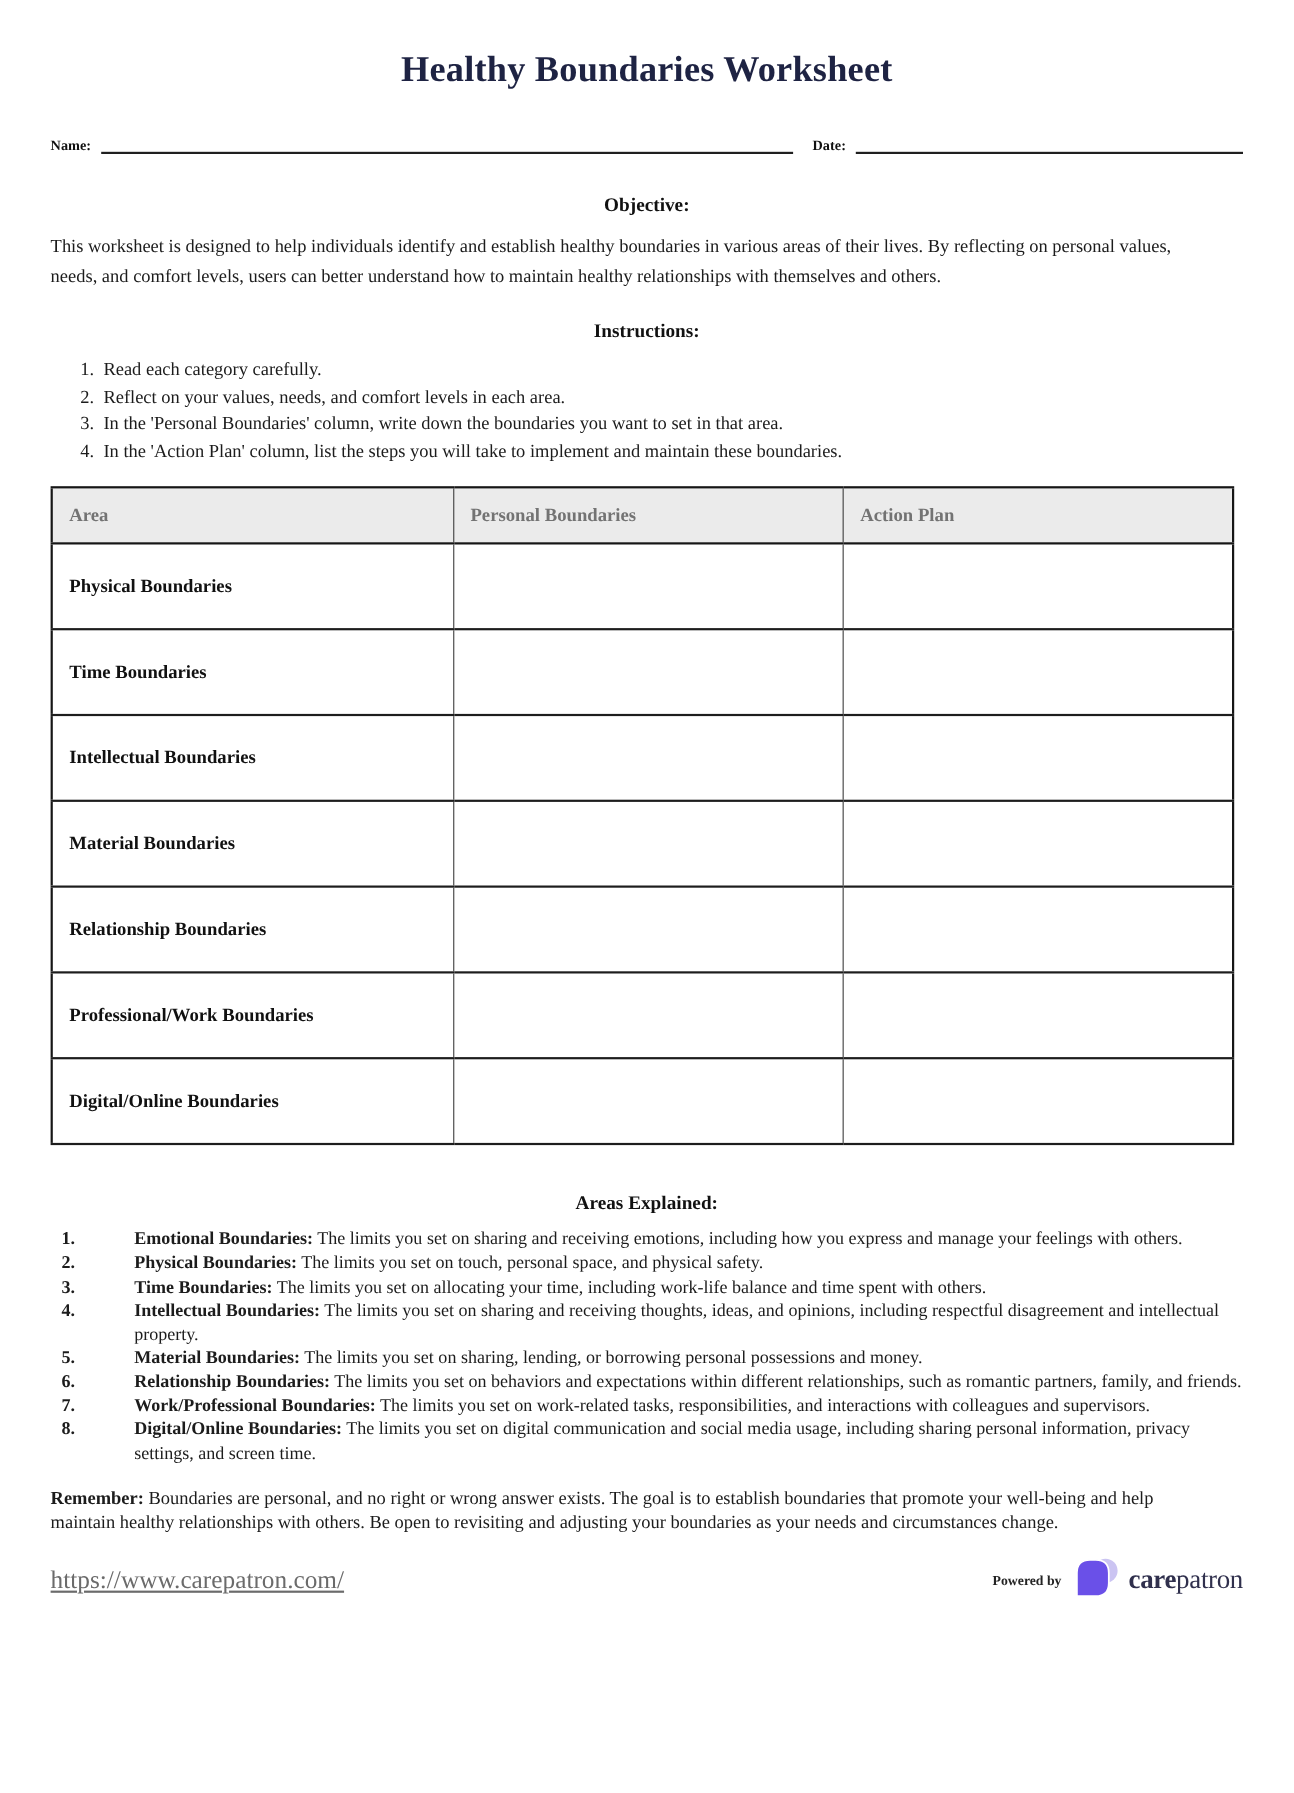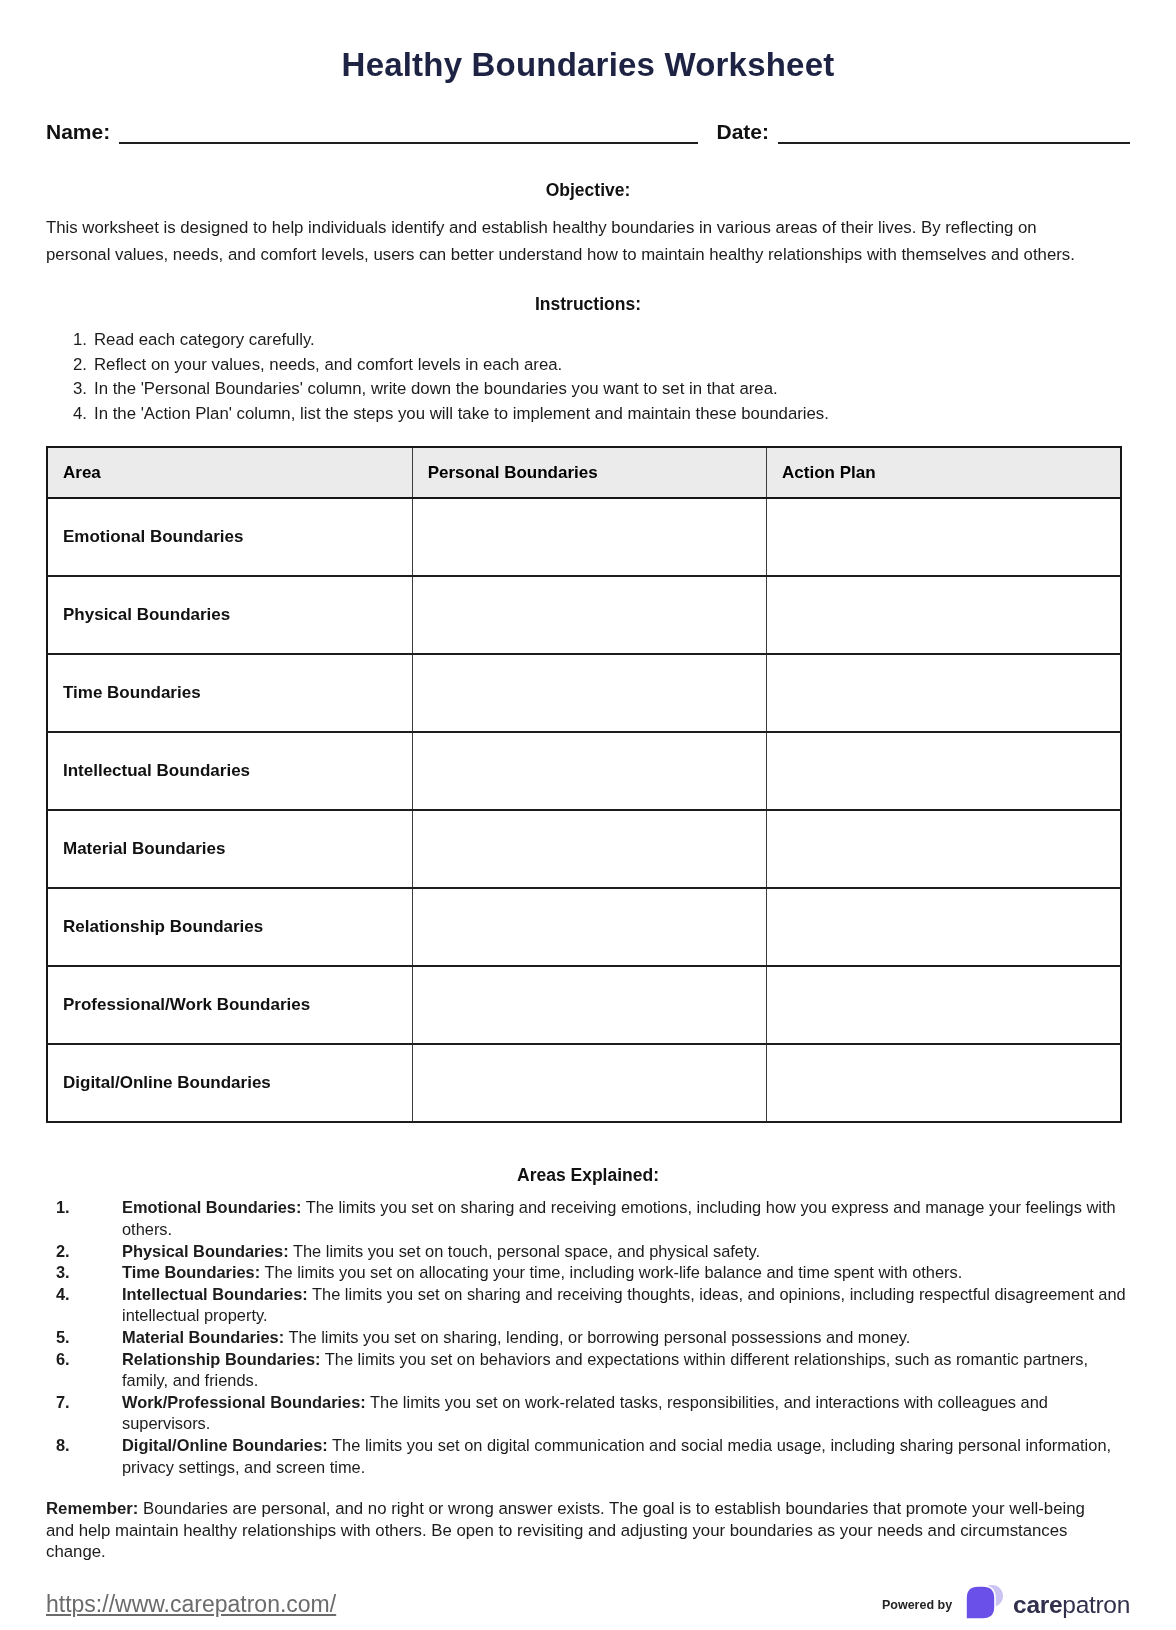--- a/index.html
+++ b/index.html
@@ -1,38 +1,38 @@
 <!DOCTYPE html>
 <html><head>
 <meta charset="utf-8">
 <style>
   * { box-sizing: border-box; }
   html, body { margin: 0; padding: 0; background: #ffffff; }
   .page {
     width: 1176px;
     height: 1630px;
     background: #ffffff;
-    font-family: Liberation Sans, sans-serif;
+    font-family: Liberation Serif, serif;
     color: #1c1c1c;
     padding: 46px 46px 0 46px;
     overflow: hidden;
     position: relative;
   }
   .title {
     margin: 0 0 36px 0;
     text-align: center;
     font-size: 33px;
     font-weight: 700;
     color: #1e2343;
     letter-spacing: 0.2px;
   }
   .name-date-row {
     display: flex;
     align-items: flex-end;
-    font-size: 21px;
+    font-size: 13px;
     font-weight: 700;
     margin-bottom: 36px;
     color: #111;
   }
   .fill-line { border-bottom: 2px solid #1f1f1f; height: 21px; }
   .name-line { flex: 1; margin: 0 18px 0 9px; }
   .date-line { width: 352px; margin-left: 9px; }
 
   .sec-h { font-size: 17.5px; font-weight: 700; margin: 0 0 13px 0; color: #111; text-align: center; }
   .para { font-size: 16.8px; line-height: 27px; max-width: 1040px; margin: 0 0 26px 0; }
@@ -52,21 +52,21 @@
     background: #ebebeb;
     font-size: 17px;
     font-weight: 700;
     text-align: left;
     padding: 14px 15px;
     height: 51px;
     border-left: 1px solid #3d3d3d;
     border-right: 1px solid #3d3d3d;
     border-top: 2px solid #161616;
     border-bottom: 2px solid #161616;
-    color: #000000;
+    color: #737373;
   }
   .grid td {
     height: 78px;
     padding: 8px 15px;
     vertical-align: middle;
     border-left: 1px solid #3d3d3d;
     border-right: 1px solid #3d3d3d;
     border-top: 2px solid #1d1d1d;
     border-bottom: 2px solid #1d1d1d;
   }
@@ -133,25 +133,20 @@
 
   <table class="grid">
     <thead>
       <tr>
         <th class="col-area">Area</th>
         <th class="col-pb">Personal Boundaries</th>
         <th class="col-ap">Action Plan</th>
       </tr>
     </thead>
     <tbody>
-      <tr>
-        <td class="area">Emotional Boundaries</td>
-        <td></td>
-        <td></td>
-      </tr>
       <tr>
         <td class="area">Physical Boundaries</td>
         <td></td>
         <td></td>
       </tr>
       <tr>
         <td class="area">Time Boundaries</td>
         <td></td>
         <td></td>
       </tr>

